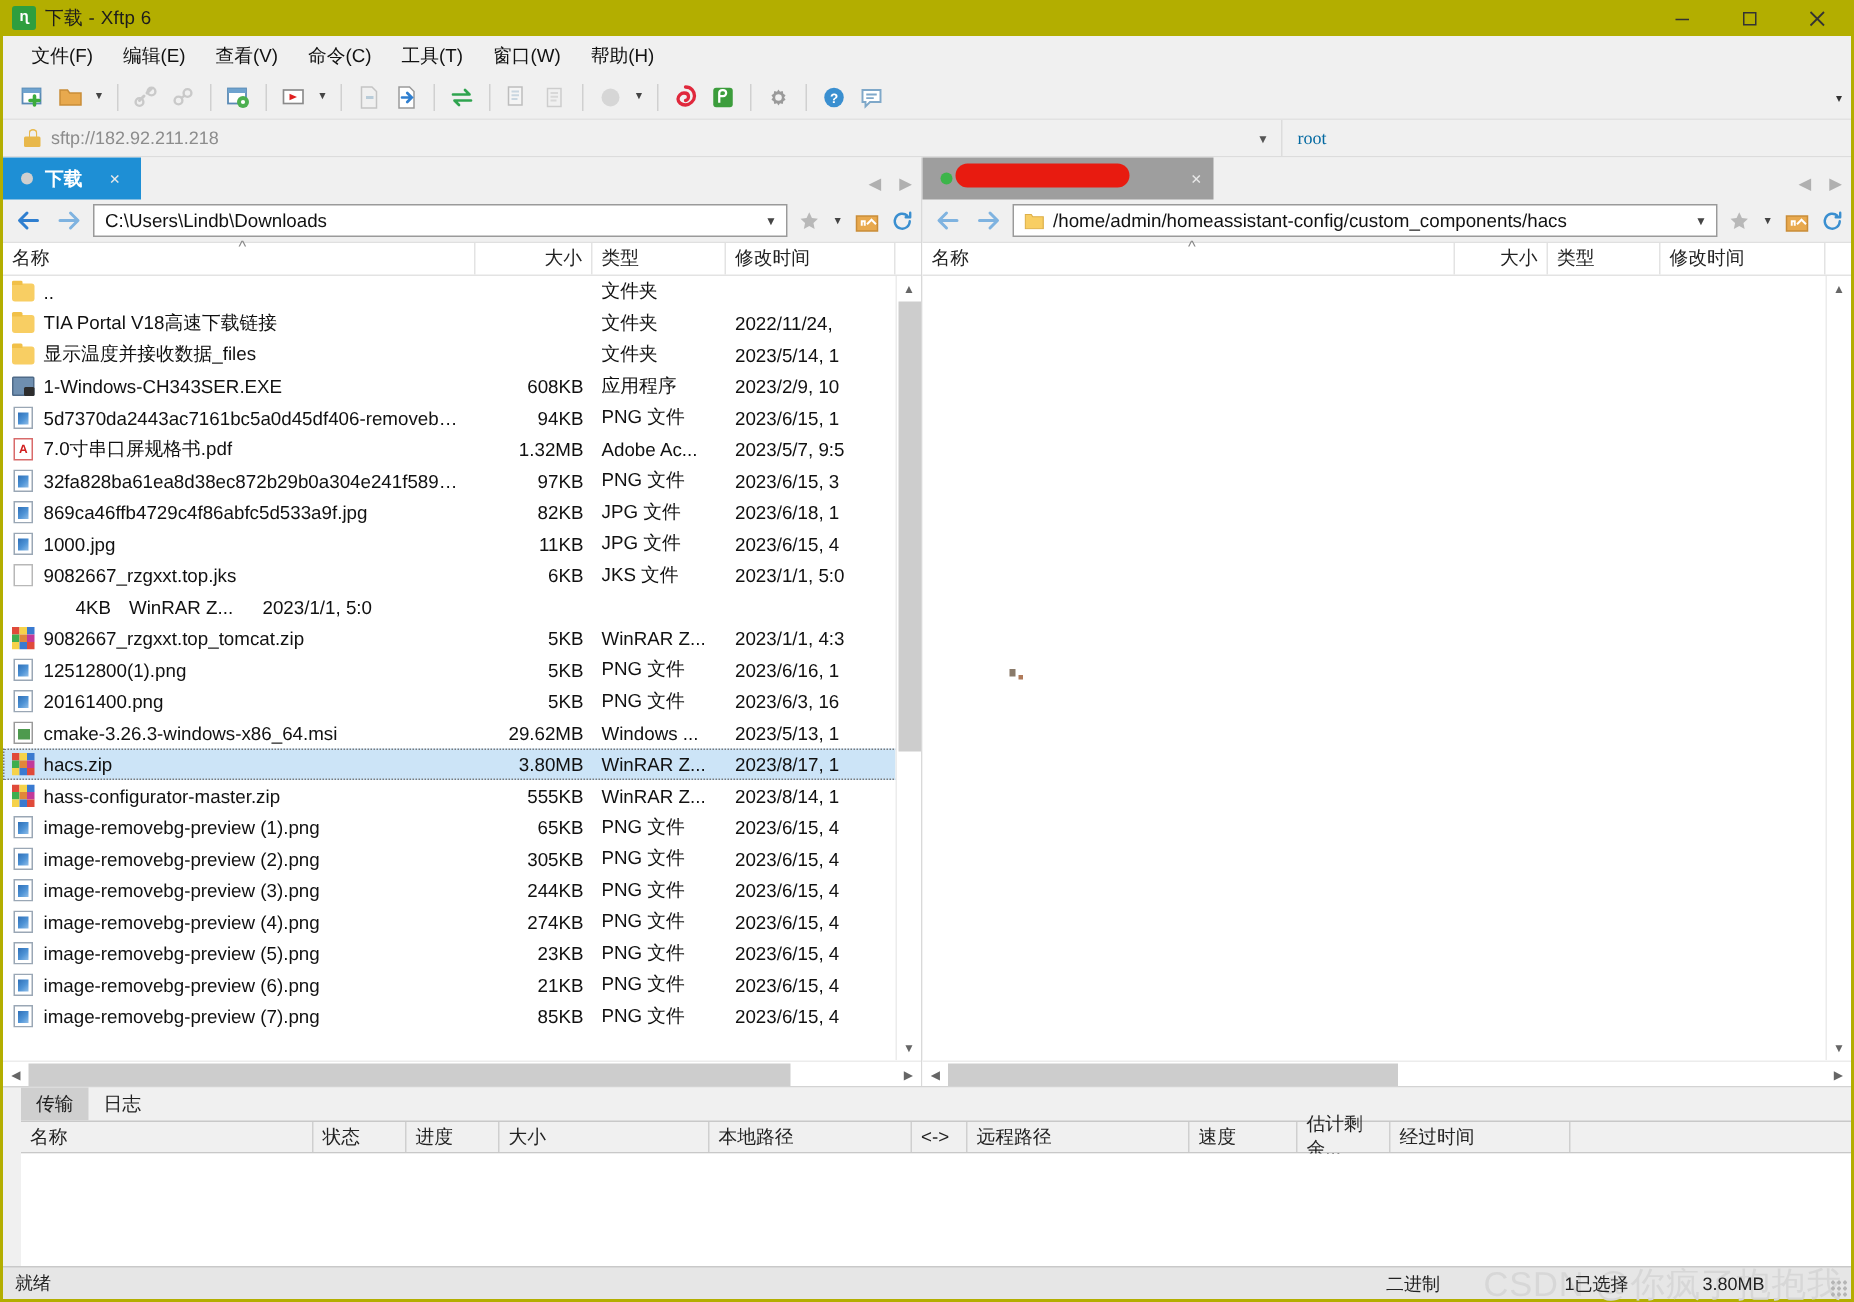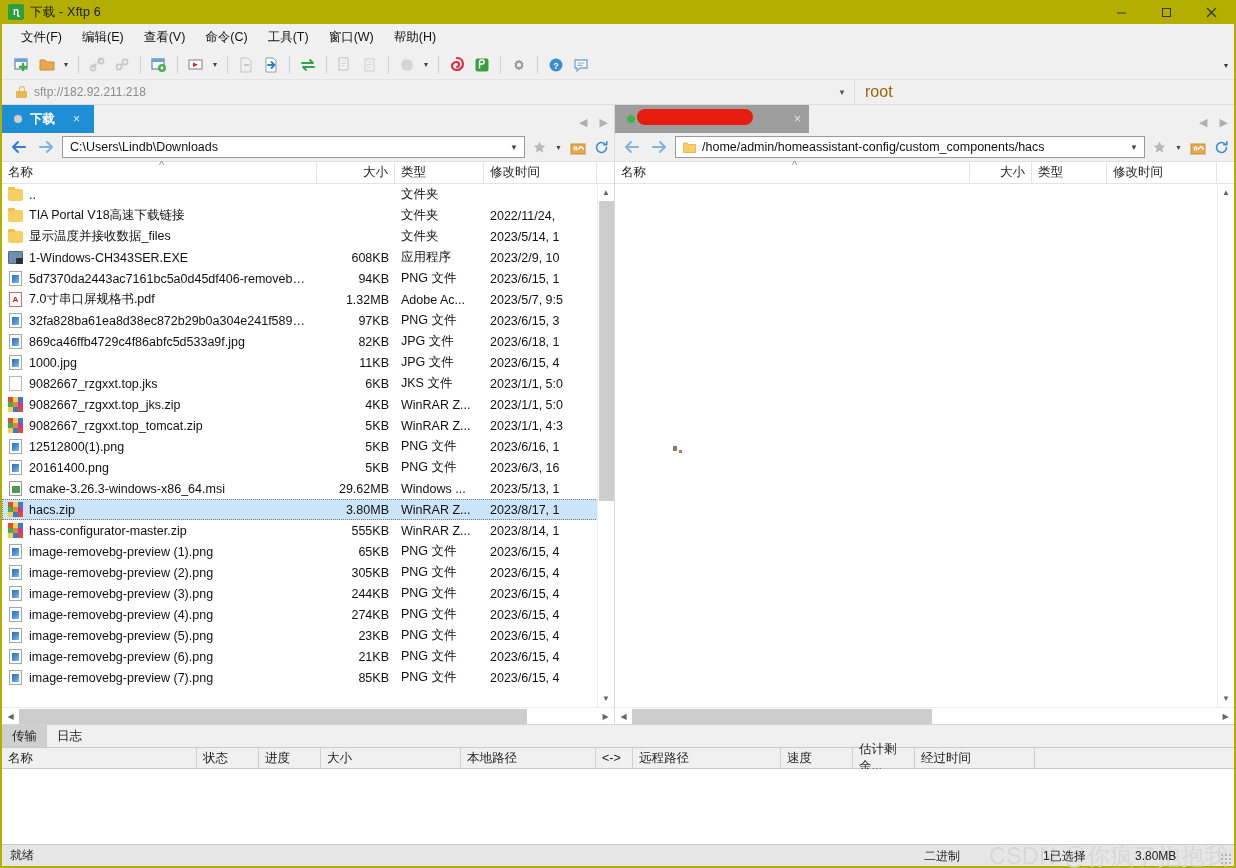--- a/index.html
+++ b/index.html
@@ -84,22 +84,23 @@
     border: 1.6px solid #e8b84b; border-bottom: none;
     border-radius: 3px 3px 0 0;
   }
   .addr-url-text { color: #8c8c8c; font-size: 12px; }
   .addr-caret {
     position: absolute; right: 8px; top: 0; height: 25px;
     display: flex; align-items: center; font-size: 8px; color: #555;
   }
   .addr-user, .addr-pass {
     display: flex; align-items: center; padding-left: 10px;
-    color: #a16207; font-size: 16px; background: #f0f0f0;
+    color: #0369a1; font-size: 12px; background: #f0f0f0;
     border-left: 1px solid #dcdcdc;
+    font-family: Liberation Serif, serif;
   }
   .addr-user { flex: 0 0 192px; }
   .addr-pass { flex: 1; margin-top: 37px; }
 
   
   .panels { flex: 1 1 auto; display: flex; min-height: 0; background: #f0f0f0; }
   .panel { display: flex; flex-direction: column; min-width: 0; }
   .panel-left { flex: 0 0 613px; border-right: 1px solid #d9d9d9; }
   .panel-right { flex: 1 1 auto; }
 
@@ -227,21 +228,21 @@
   .vs-thumb { position: absolute; left: 1px; width: 15px; background: #cdcdcd; }
   .hscroll {
     height: 17px; background: #fff; display: flex; align-items: center; flex: 0 0 17px;
     border-top: 1px solid #ececec; position: relative;
   }
   .hs-arrow { width: 17px; height: 17px; display: flex; align-items: center; justify-content: center; font-size: 8px; color: #666; }
   .hs-track { flex: 1 1 auto; height: 17px; position: relative; }
   .hs-thumb { position: absolute; top: 1px; height: 15px; background: #cdcdcd; }
 
   
-  .transfer { flex: 0 0 120px; display: flex; flex-direction: column; background: #f0f0f0; border-top: 1px solid #d3d3d3; }
+  .transfer { flex: 0 0 120px; display: flex; flex-direction: column; background: #f0f0f0; border-top: 1px solid #d3d3d3; padding-left: 12px; }
   .transfer-tabs { height: 22px; display: flex; align-items: stretch; flex: 0 0 22px; background: #f0f0f0; }
   .ttab { padding: 0 10px; display: flex; align-items: center; font-size: 12.5px; color: #222; }
   .ttab.active { background: #cfcfcf; }
   .transfer-head {
     height: 22px; display: flex; align-items: stretch; background: #f0f0f0;
     border-top: 1px solid #c8c8c8; border-bottom: 1px solid #c8c8c8; flex: 0 0 22px;
   }
   .th {
     display: flex; align-items: center; font-size: 12.5px; color: #222;
     padding: 0 6px; border-right: 1px solid #cfcfcf;
@@ -616,36 +617,20 @@
                     <span class="ico-doc"></span>
                   </span>
                   <span class="fname">9082667_rzgxxt.top.jks</span>
                 </div>
                 <div class="cell size" style="flex:0 0 78px;">6KB</div>
                 <div class="cell" style="flex:0 0 89px;">JKS 文件</div>
                 <div class="cell" style="flex:0 0 113px;">2023/1/1, 5:0</div>
                 <div class="cell" style="flex:0 0 17px;"></div>
               </div>
               <div class="row">
-                <div class="cell name">
-                  <span class="ficon">
-                    <span class="ico-zip">
-                      <i style="background:#e04a3a"></i>
-                      <i style="background:#f6d24a"></i>
-                      <i style="background:#3a7ad0"></i>
-                      <i style="background:#3fae4f"></i>
-                      <i style="background:#e0863a"></i>
-                      <i style="background:#c23a9a"></i>
-                      <i style="background:#f6d24a"></i>
-                      <i style="background:#3a7ad0"></i>
-                      <i style="background:#e04a3a"></i>
-                    </span>
-                  </span>
-                  <span class="fname">9082667_rzgxxt.top_jks.zip</span>
-                </div>
                 <div class="cell size" style="flex:0 0 78px;">4KB</div>
                 <div class="cell" style="flex:0 0 89px;">WinRAR Z...</div>
                 <div class="cell" style="flex:0 0 113px;">2023/1/1, 5:0</div>
                 <div class="cell" style="flex:0 0 17px;"></div>
               </div>
               <div class="row">
                 <div class="cell name">
                   <span class="ficon">
                     <span class="ico-zip">
                       <i style="background:#e04a3a"></i>

